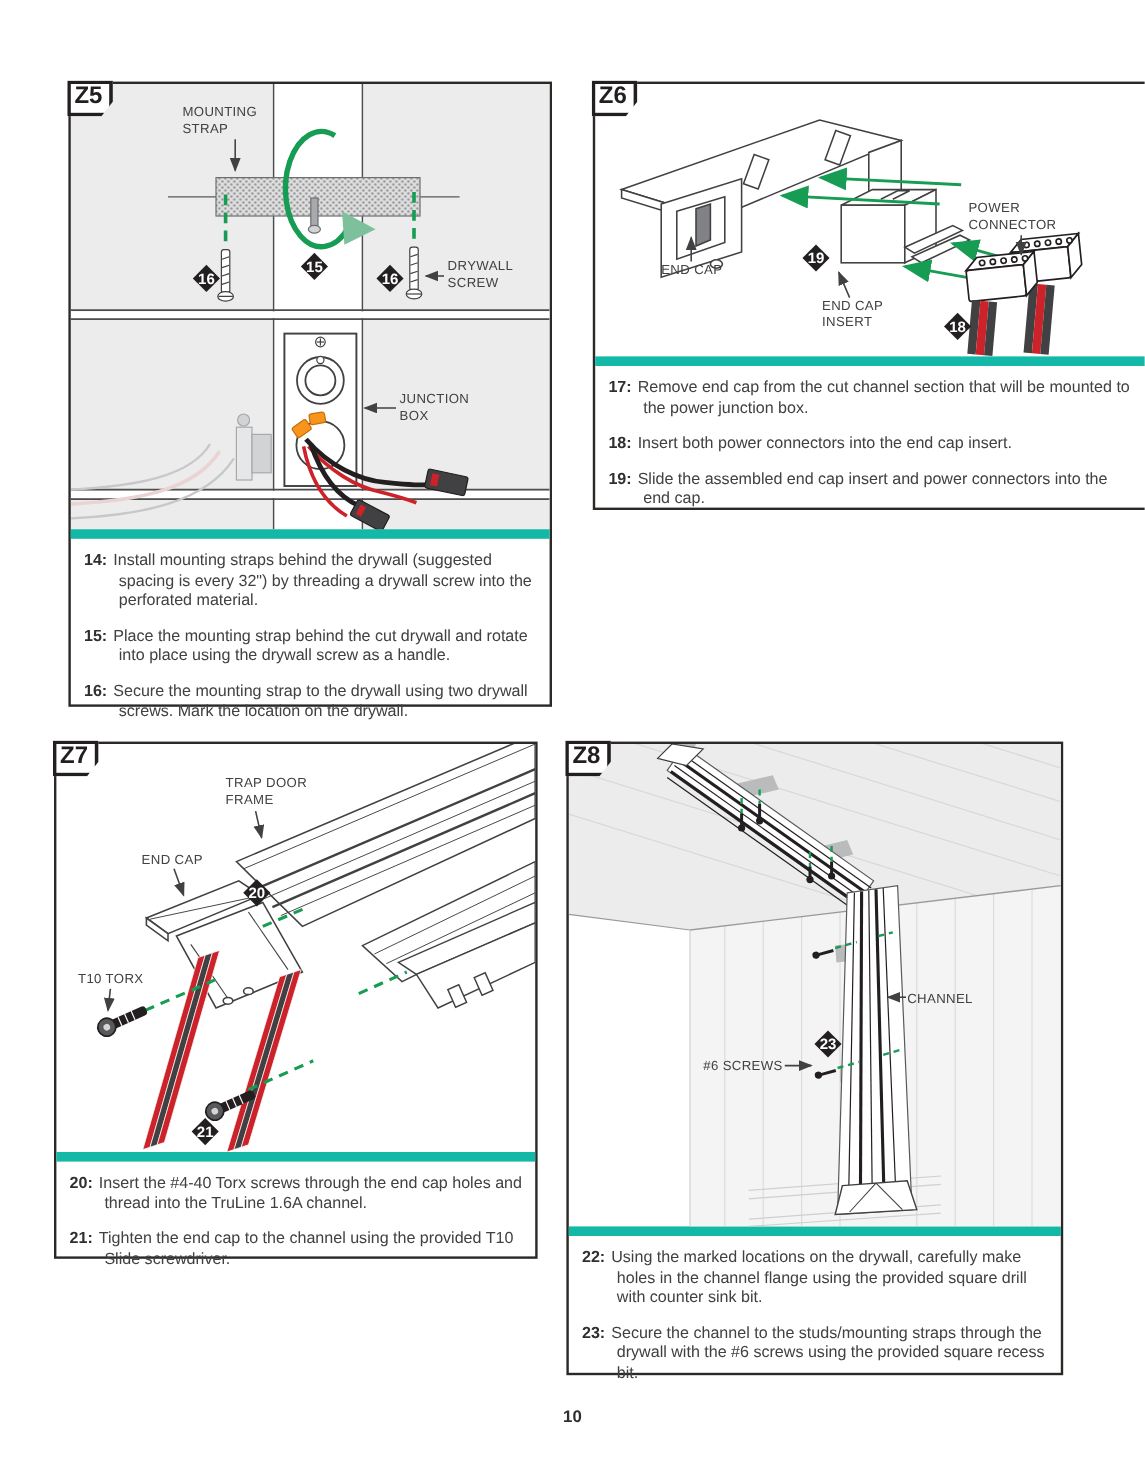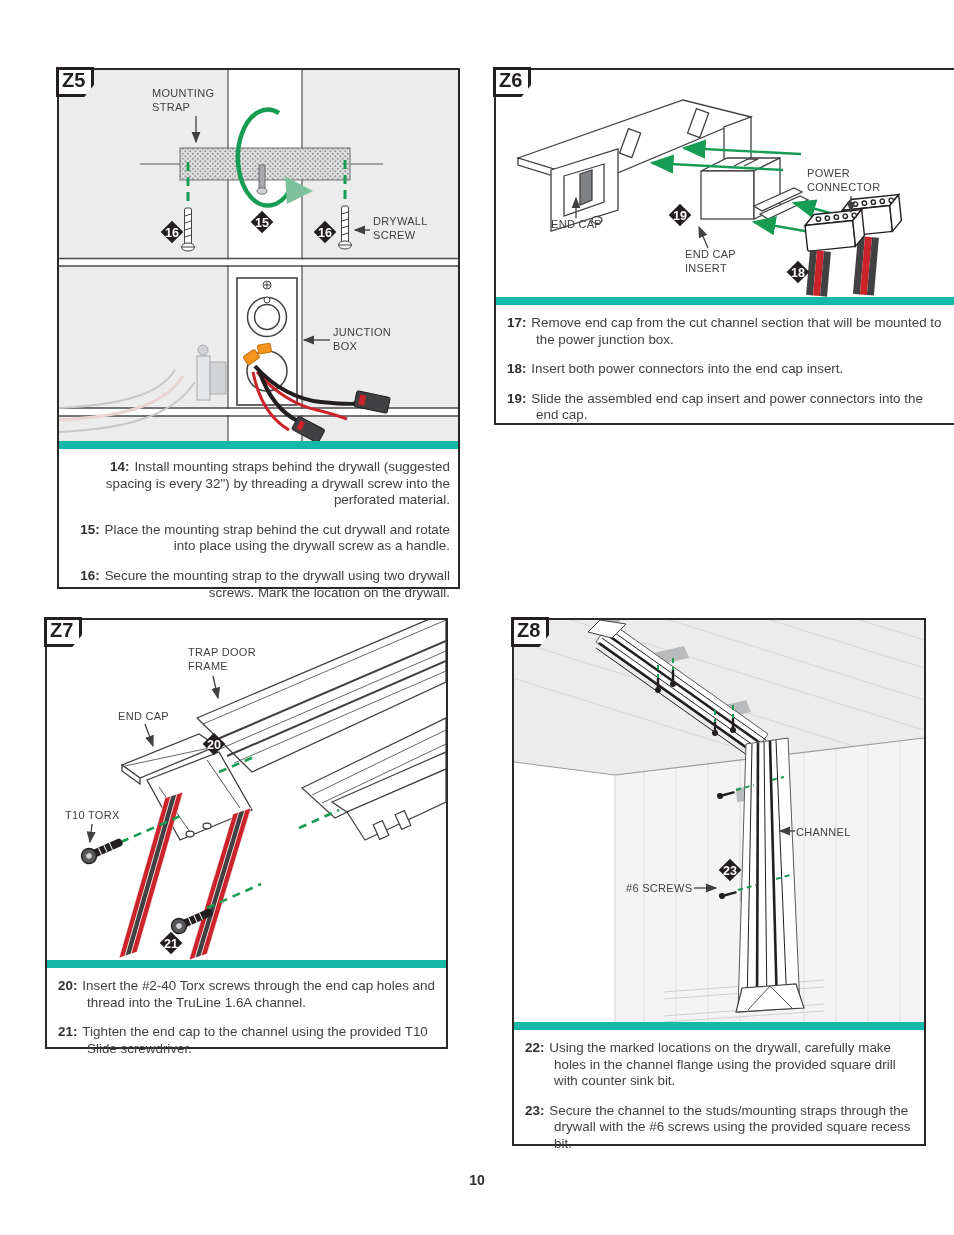--- a/index.html
+++ b/index.html
@@ -22,21 +22,21 @@
   .lbl{font-size:11px;fill:#414042;letter-spacing:.3px;}
   .bnum{font-size:12.5px;font-weight:bold;fill:#ffffff;text-anchor:middle;}
   .dk{stroke:#414042;fill:none;stroke-width:1.3;}
   .grn{stroke:#169C53;stroke-width:3;fill:none;stroke-dasharray:9 6;}
 </style>
 </head>
 <body>
 
 <div id="page">
 
-  <div class="panel" style="left:57px;top:68px;width:403px;height:521px;text-align:right;">
+  <div class="panel" style="left:57px;top:68px;width:403px;height:521px;">
     <div class="zlabel">Z5</div>
     <svg class="diagram" width="399" height="371" viewBox="0 0 399 371">
       <defs>
         <pattern id="perf5" width="5" height="5" patternUnits="userSpaceOnUse">
           <rect width="5" height="5" fill="#DEDEDE"></rect>
           <circle cx="1.3" cy="1.3" r="1" fill="#97979a"></circle>
           <circle cx="3.8" cy="3.8" r="1" fill="#97979a"></circle>
         </pattern>
         <marker id="ad5" markerWidth="10" markerHeight="8" refX="8" refY="3.5" orient="auto">
           <path d="M0,0 L9,3.5 L0,7 Z" fill="#414042"></path>
@@ -351,26 +351,26 @@
 
       <text class="lbl" x="141" y="36">TRAP DOOR</text>
       <text class="lbl" x="141" y="50">FRAME</text>
       <line class="dk" x1="166" y1="56" x2="171" y2="78" marker-end="url(#ad7)"></line>
       <text class="lbl" x="71" y="100">END CAP</text>
       <line class="dk" x1="98" y1="104" x2="106" y2="126" marker-end="url(#ad7)"></line>
       <text class="lbl" x="18" y="199">T10 TORX</text>
       <line class="dk" x1="45" y1="204" x2="43" y2="222" marker-end="url(#ad7)"></line>
     </svg>
     <div class="steps">
-      <div class="step"><b>20:</b><span>Insert the #2-40 Torx screws through the end cap holes and thread into the TruLine 1.6A  channel.</span></div>
+      <div class="step"><b>20:</b><span>Insert the #4-40 Torx screws through the end cap holes and thread into the TruLine 1.6A  channel.</span></div>
       <div class="step"><b>21:</b><span>Tighten the end cap to the channel using the provided T10 Slide screwdriver.</span></div>
     </div>
   </div>
 
-  <div class="panel" style="left:512px;top:618px;width:414px;height:528px;">
+  <div class="panel" style="left:472px;top:618px;width:414px;height:528px;">
     <div class="zlabel">Z8</div>
     <svg class="diagram" width="410" height="402" viewBox="0 0 410 402">
       <defs>
         <marker id="ad8" markerWidth="10" markerHeight="8" refX="8" refY="3.5" orient="auto">
           <path d="M0,0 L9,3.5 L0,7 Z" fill="#414042"></path>
         </marker>
         <clipPath id="ceil8">
             <polygon points="0,0 410,0 410,118 101,155 0,142"></polygon>
           </clipPath>
         <clipPath id="wall8">

